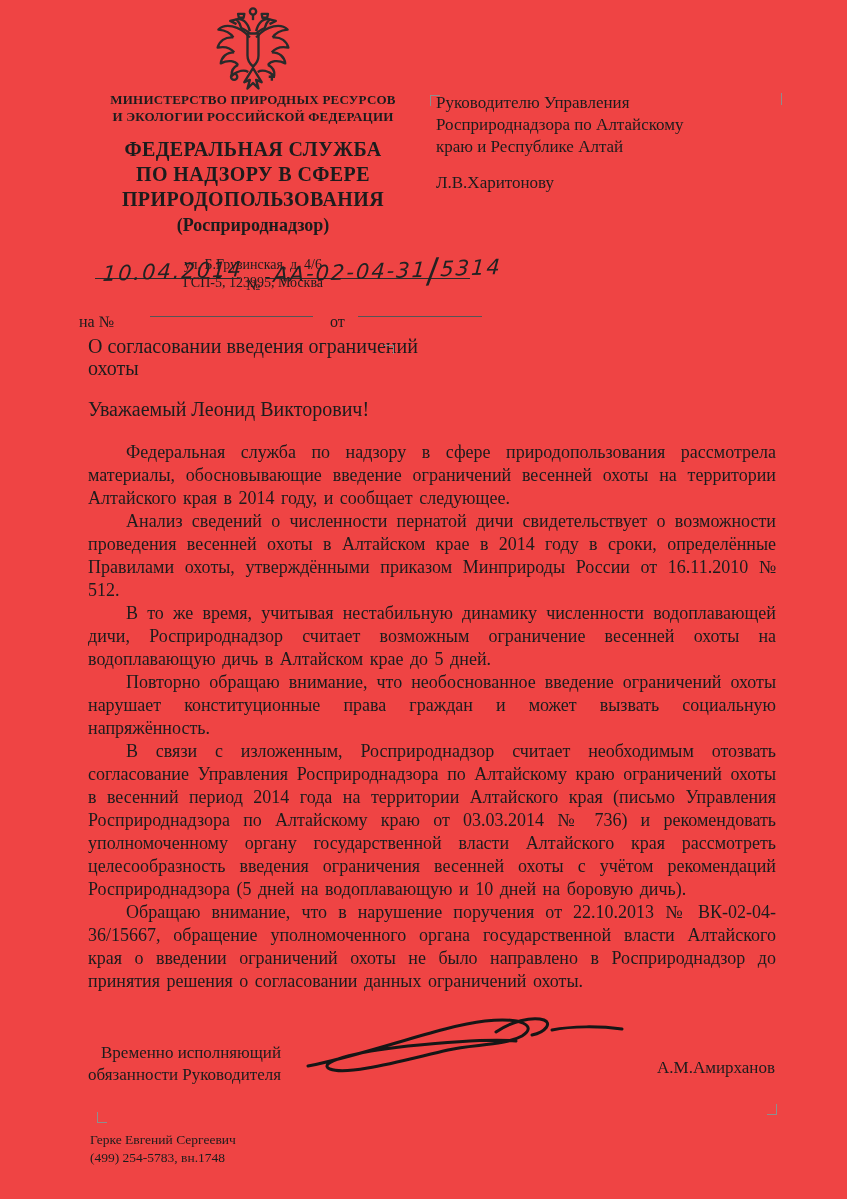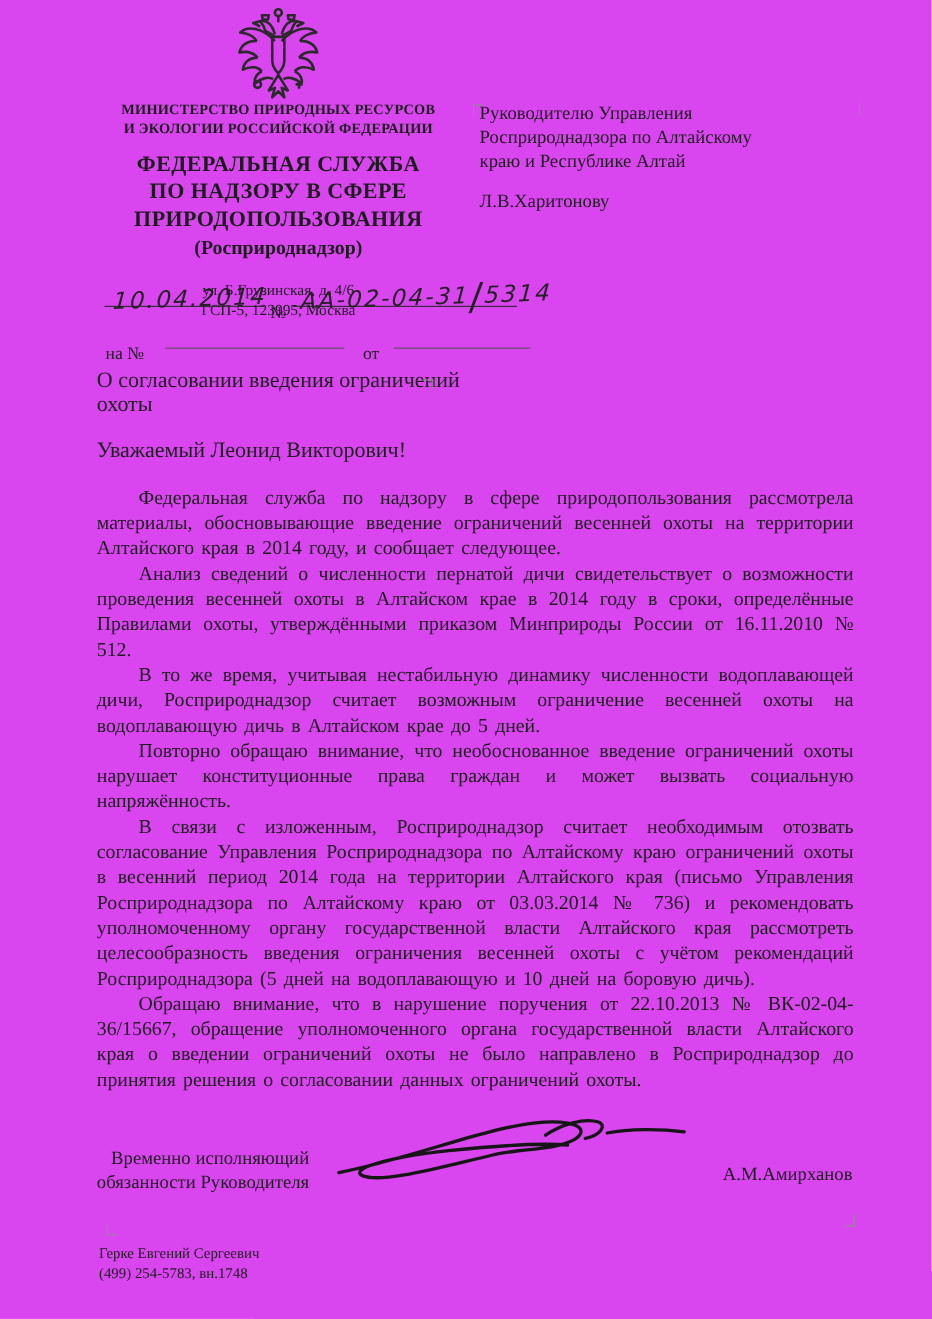--- a/index.html
+++ b/index.html
@@ -1,18 +1,18 @@
 <!DOCTYPE html>
 <html><head>
 <meta charset="utf-8">
 <style>
   html,body{margin:0;padding:0;background:#e8e8e8;}
   .page{
     position:relative;width:847px;height:1199px;margin:0 auto;
-    background:#d946ef;color:#1c1c1c;overflow:hidden;
+    background:#ef4444;color:#1c1c1c;overflow:hidden;
     font-family:"Liberation Serif", serif;
   }
   
   .emblem{position:absolute;left:212px;top:6px;width:82px;height:88px;}
   .emblem svg{width:100%;height:100%;}
   
   .hdr-left{position:absolute;left:62px;top:92px;width:382px;text-align:center;}
   .ministry{font-weight:bold;font-size:13px;line-height:16.5px;letter-spacing:.2px;}
   .service{font-weight:bold;font-size:20px;line-height:25px;margin-top:12px;letter-spacing:.4px;}
   .service-short{font-weight:bold;font-size:18px;margin-top:3px;}
@@ -26,21 +26,21 @@
     letter-spacing:2px;transform:rotate(-2deg) skewX(-6deg);transform-origin:left bottom;
     white-space:nowrap;
   }
   .hw-date{position:absolute;left:102px;top:262px;font-size:21px;}
   .hw-number{position:absolute;left:272px;top:256px;font-size:21px;}
   .hw-number .bigslash{font-size:34px;vertical-align:-6px;font-style:normal;}
   .u-line{position:absolute;border-bottom:1.5px solid #2a2a2a;}
   .u-date{left:95px;top:278px;width:145px;}
   .u-number{left:266px;top:278px;width:204px;}
   .no-sign{position:absolute;left:246px;top:277px;font-size:15px;}
-  .l-na{position:absolute;left:96px;top:313px;}
+  .l-na{position:absolute;left:79px;top:313px;}
   .u-na{left:150px;top:316px;width:163px;border-bottom-color:#555;}
   .l-ot{position:absolute;left:330px;top:313px;}
   .u-ot{left:358px;top:316px;width:124px;border-bottom-color:#555;}
   
   .subject{position:absolute;left:88px;top:336px;width:330px;font-size:20px;line-height:21.5px;}
   
   .mark{position:absolute;}
   .mk-addr{left:430px;top:95px;width:9px;height:10px;border-left:1.5px solid #8e8e8e;border-top:1.5px solid #8e8e8e;}
   .mk-tr{left:781px;top:93px;width:0;height:12px;border-left:1.5px solid #8e8e8e;}
   .mk-subj{left:384px;top:345px;width:9px;height:8px;border-top:1.5px solid #8e8e8e;border-right:1.5px solid #8e8e8e;}

